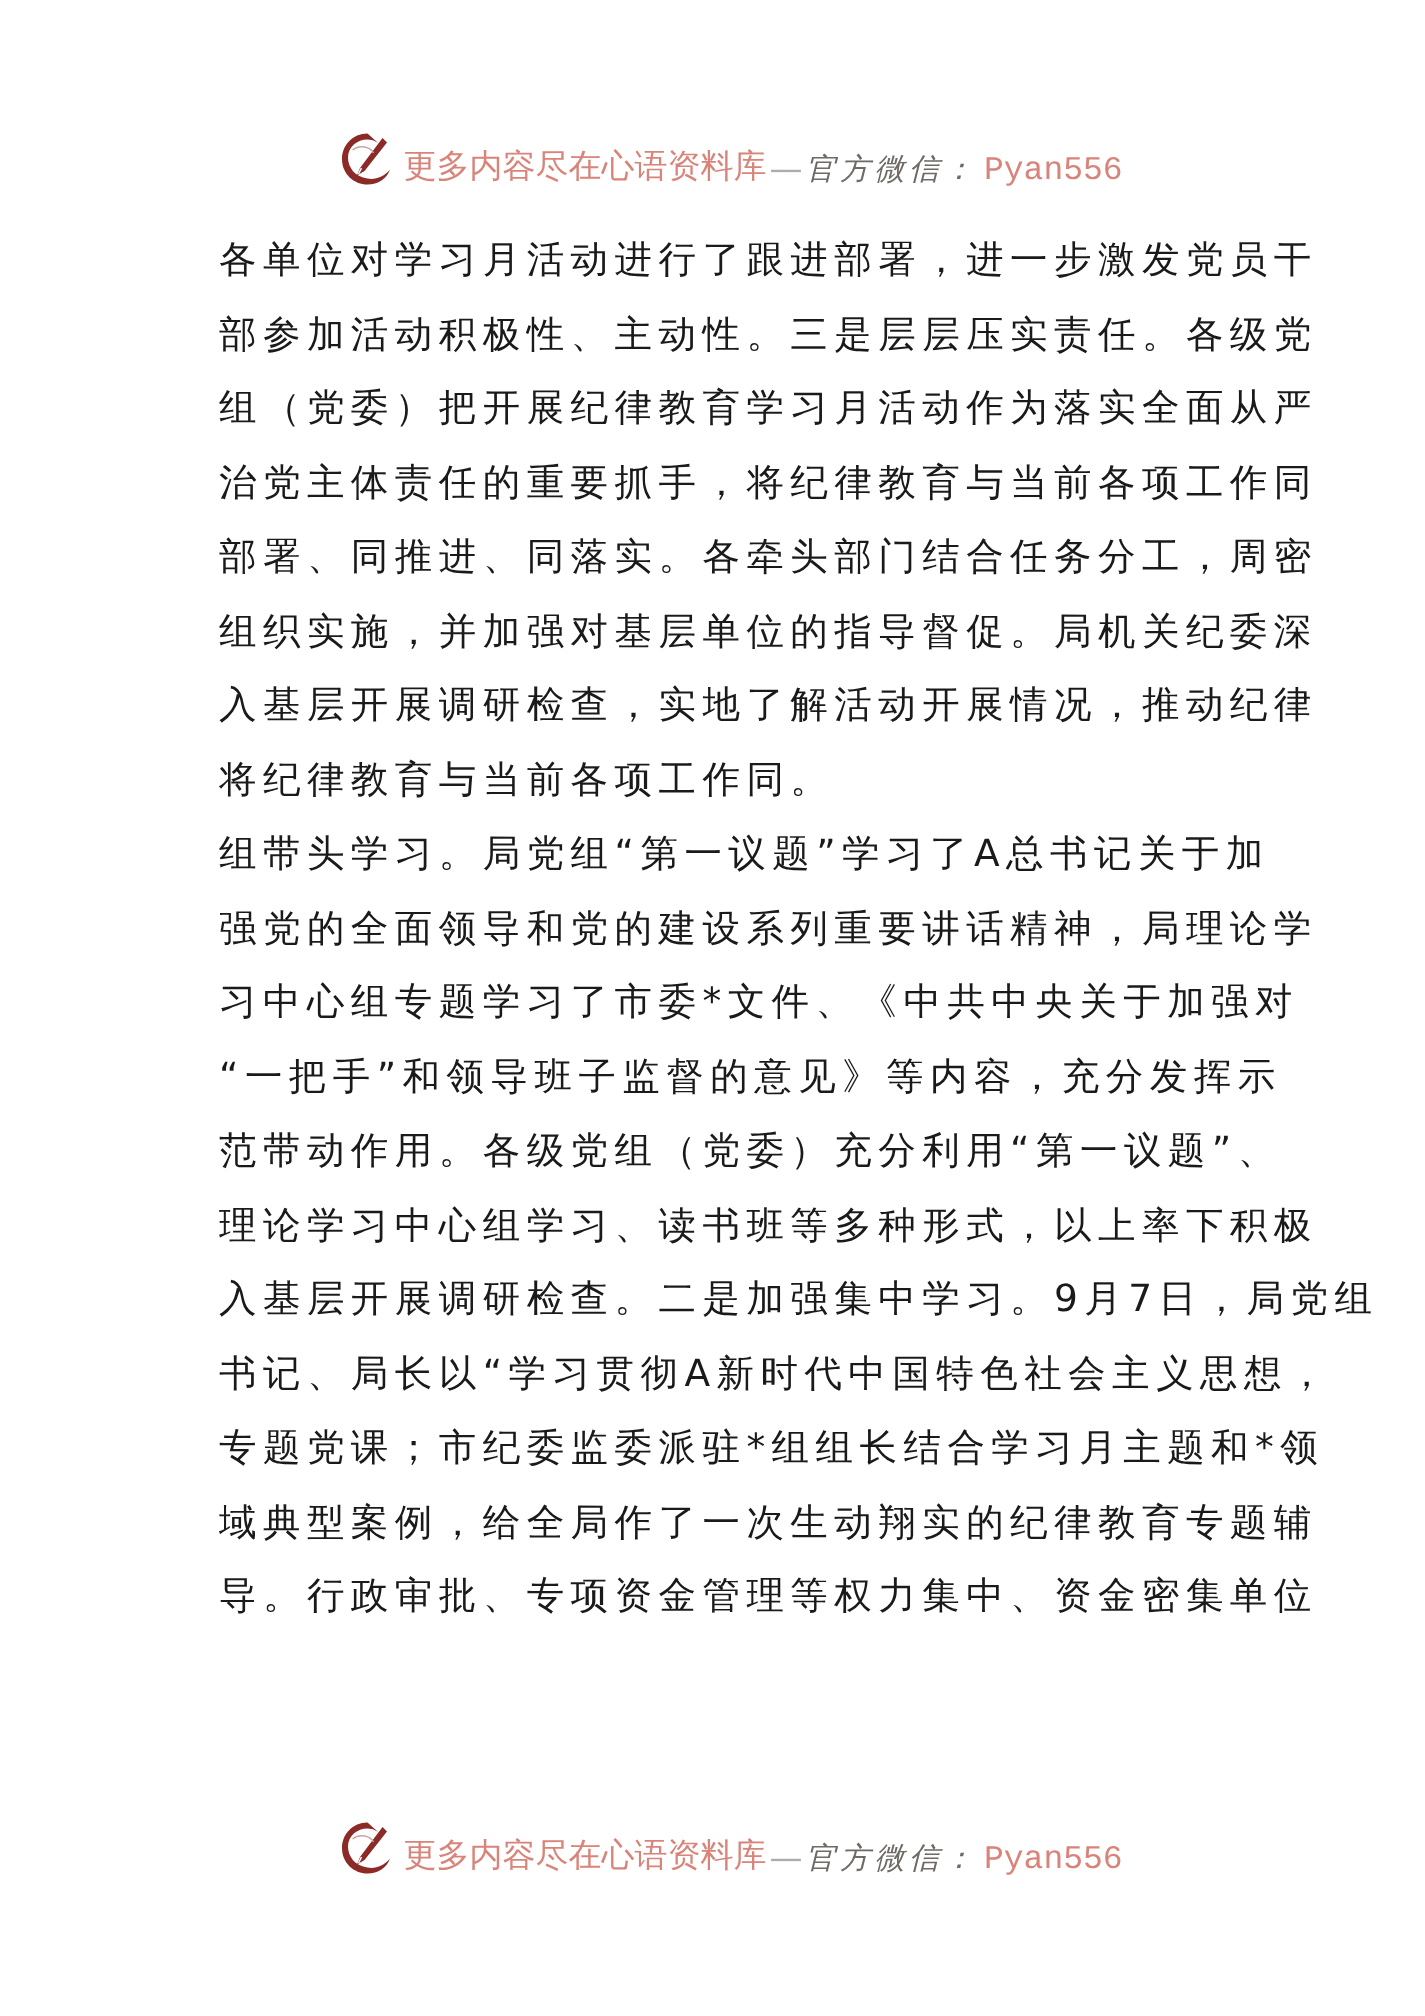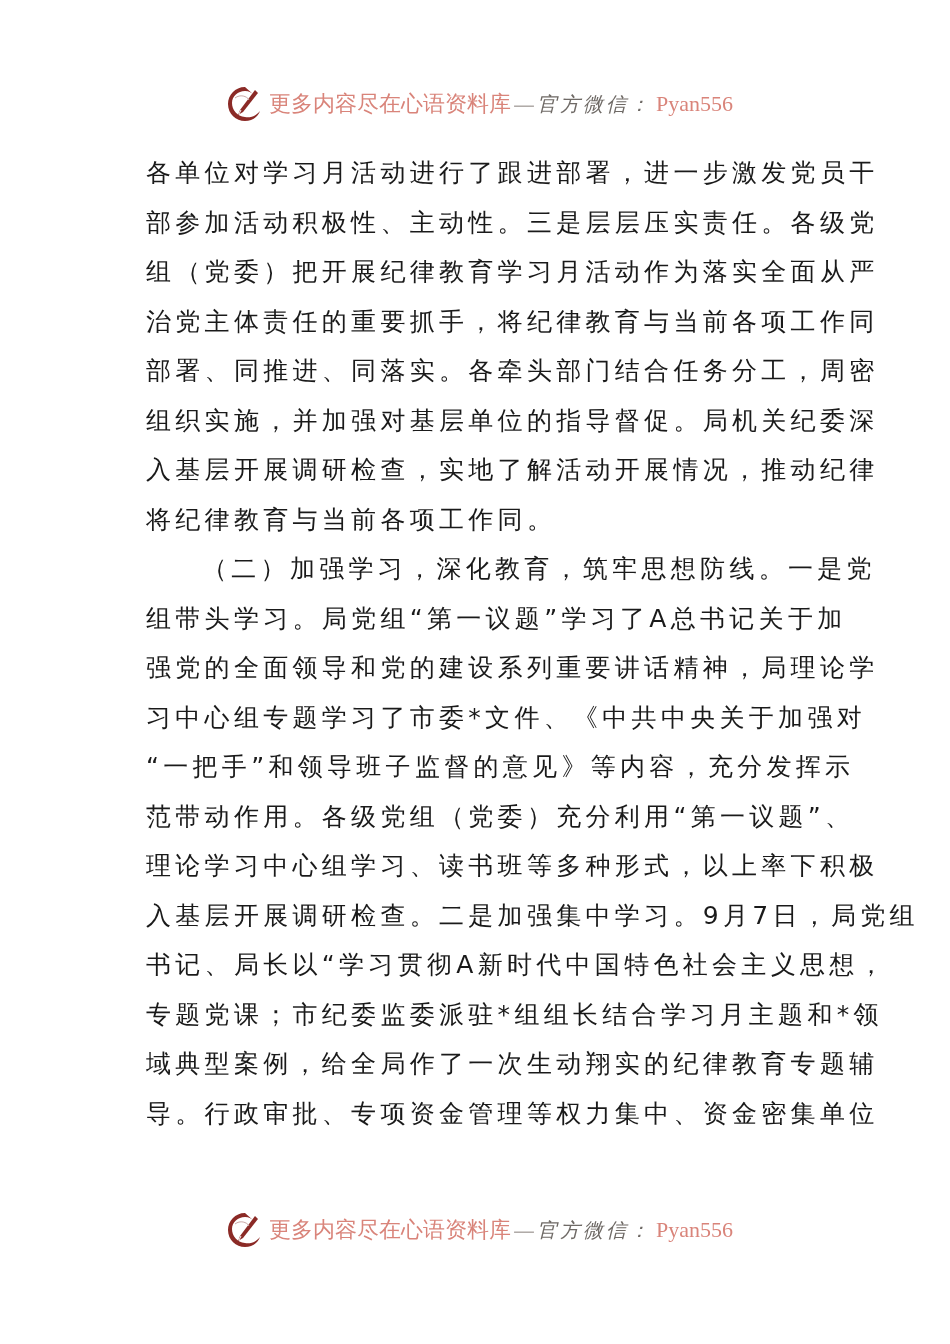--- a/index.html
+++ b/index.html
@@ -1,24 +1,24 @@
 <!DOCTYPE html>
 <html><head>
   <meta charset="utf-8">
   <style>
     html, body { margin: 0; padding: 0; background: #ffffff; }
     body { width: 950px; height: 1344px; position: relative; overflow: hidden; font-family: "DejaVu Sans", sans-serif; }
-    .banner { position: absolute; left: 225px; height: 44px; display: flex; align-items: center; white-space: nowrap; }
+    .banner { position: absolute; left: 225px; height: 44px; display: flex; align-items: flex-end; white-space: nowrap; }
     .banner.top { top: 82px; }
     .banner.bottom { top: 1208px; }
     .logo { width: 40px; height: 40px; margin-right: 4px; display: inline-block; }
     .banner-main { font-family: "DejaVu Serif", serif; font-size: 22px; color: #d9847a; letter-spacing: 0px; }
     .banner-dash { font-size: 22px; color: #b0aba8; margin: 0 2px; }
     .banner-wx { font-family: Liberation Serif, serif; font-size: 20px; color: #6f6a66; letter-spacing: 3px; font-style: italic; }
-    .banner-id { font-family: Liberation Serif, serif; font-size: 22px; color: #d9847a; margin-left: 4px; }
+    .banner-id { font-family: Liberation Mono, monospace; font-size: 22px; color: #d9847a; margin-left: 4px; }
     .body-text { position: absolute; left: 146px; top: 148px; width: 670px; }
     .line { height: 49.5px; line-height: 49.5px; font-size: 25px; color: #1a1a1a; white-space: nowrap; letter-spacing: 4.3px; font-family: "DejaVu Sans", sans-serif; }
     .line.indent { padding-left: 56px; }
   </style>
 </head>
 <body>
 
 <div class="banner top">
   <span class="logo">
     <svg width="40" height="40" viewBox="0 0 40 40">
@@ -36,21 +36,20 @@
 
 <div class="body-text">
   <div class="line">各单位对学习月活动进行了跟进部署，进一步激发党员干</div>
   <div class="line">部参加活动积极性、主动性。三是层层压实责任。各级党</div>
   <div class="line">组（党委）把开展纪律教育学习月活动作为落实全面从严</div>
   <div class="line">治党主体责任的重要抓手，将纪律教育与当前各项工作同</div>
   <div class="line">部署、同推进、同落实。各牵头部门结合任务分工，周密</div>
   <div class="line">组织实施，并加强对基层单位的指导督促。局机关纪委深</div>
   <div class="line">入基层开展调研检查，实地了解活动开展情况，推动纪律</div>
   <div class="line">将纪律教育与当前各项工作同。</div>
-  <div class="line indent">（二）加强学习，深化教育，筑牢思想防线。一是党</div>
   <div class="line">组带头学习。局党组“第一议题”学习了A总书记关于加</div>
   <div class="line">强党的全面领导和党的建设系列重要讲话精神，局理论学</div>
   <div class="line">习中心组专题学习了市委*文件、《中共中央关于加强对</div>
   <div class="line">“一把手”和领导班子监督的意见》等内容，充分发挥示</div>
   <div class="line">范带动作用。各级党组（党委）充分利用“第一议题”、</div>
   <div class="line">理论学习中心组学习、读书班等多种形式，以上率下积极</div>
   <div class="line">入基层开展调研检查。二是加强集中学习。9月7日，局党组</div>
   <div class="line">书记、局长以“学习贯彻A新时代中国特色社会主义思想，</div>
   <div class="line">专题党课；市纪委监委派驻*组组长结合学习月主题和*领</div>
   <div class="line">域典型案例，给全局作了一次生动翔实的纪律教育专题辅</div>

